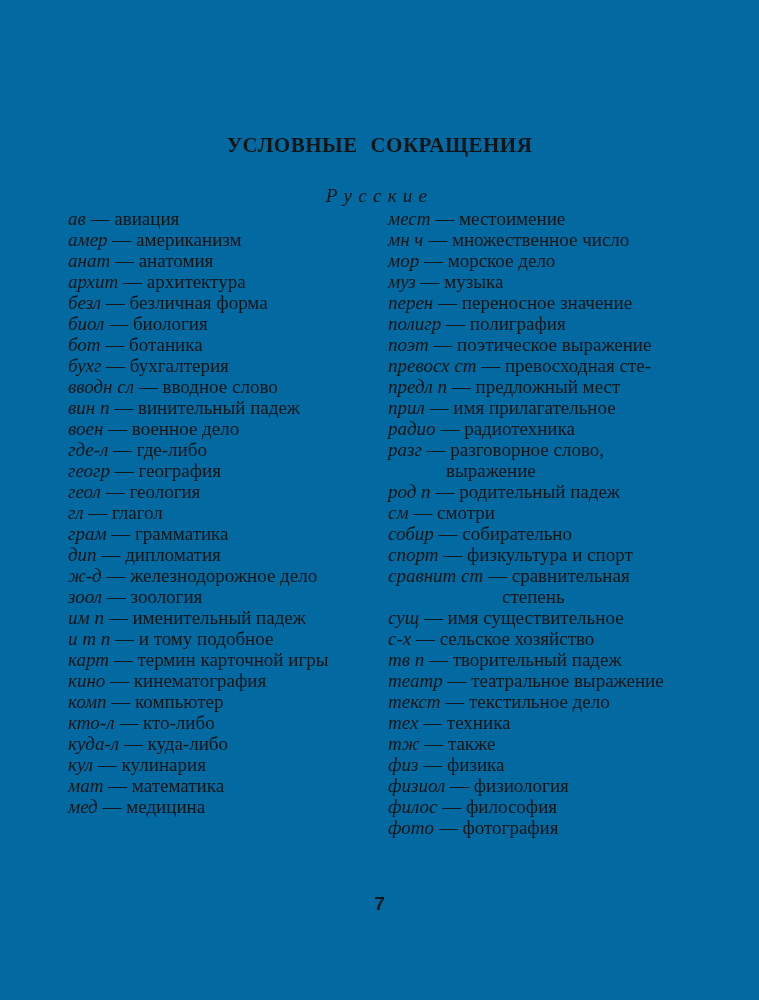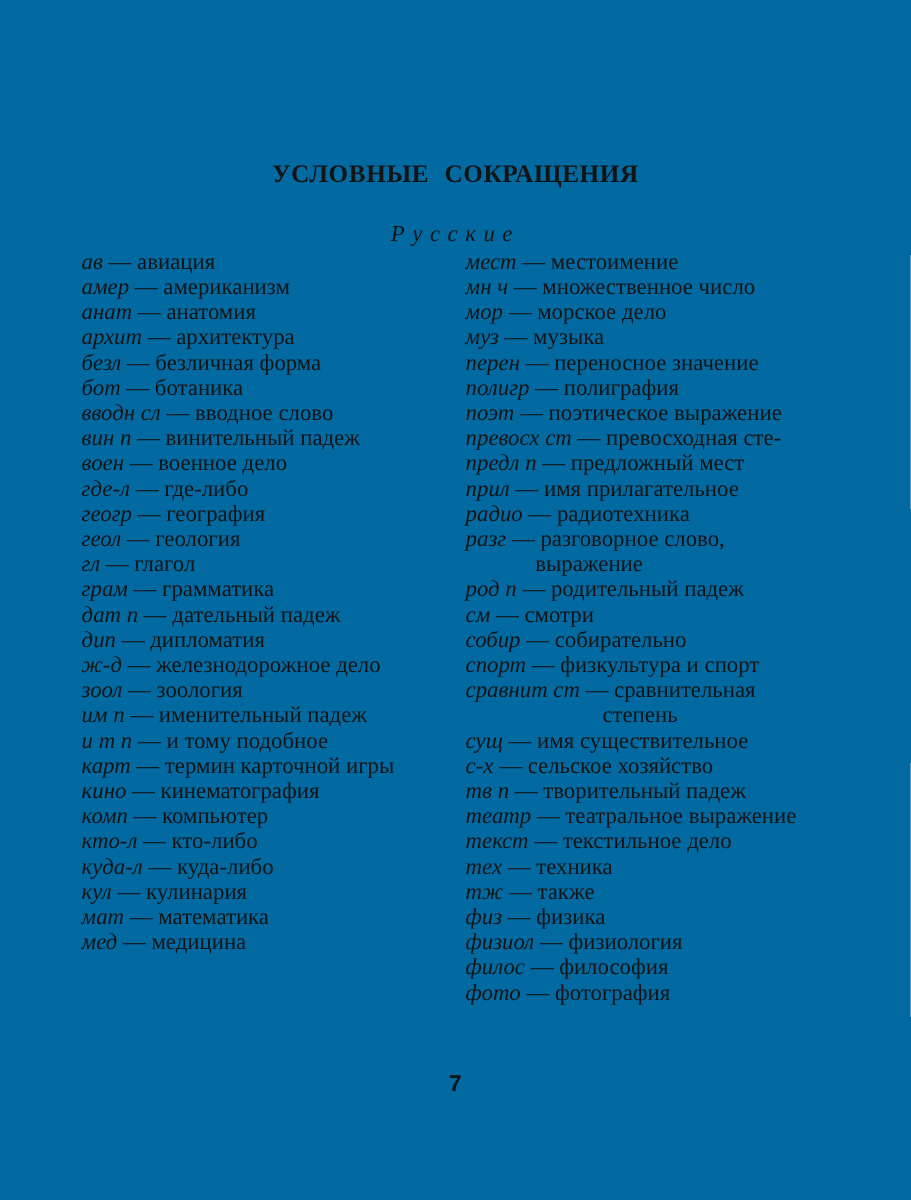--- a/index.html
+++ b/index.html
@@ -88,25 +88,31 @@
   </div>
 
   <div class="entry">
     <span class="abbr">архит</span><span class="dash"> — </span><span class="meaning">архитектура</span>
   </div>
 
   <div class="entry">
     <span class="abbr">безл</span><span class="dash"> — </span><span class="meaning">безличная форма</span>
   </div>
 
+  <div class="entry">
+    <span class="abbr">биол</span><span class="dash"> — </span><span class="meaning">биология</span>
+  </div>
 
   <div class="entry">
     <span class="abbr">бот</span><span class="dash"> — </span><span class="meaning">ботаника</span>
   </div>
 
+  <div class="entry">
+    <span class="abbr">бухг</span><span class="dash"> — </span><span class="meaning">бухгалтерия</span>
+  </div>
 
   <div class="entry">
     <span class="abbr">вводн сл</span><span class="dash"> — </span><span class="meaning">вводное слово</span>
   </div>
 
   <div class="entry">
     <span class="abbr">вин п</span><span class="dash"> — </span><span class="meaning">винительный падеж</span>
   </div>
 
   <div class="entry">
@@ -126,23 +132,20 @@
   </div>
 
   <div class="entry">
     <span class="abbr">гл</span><span class="dash"> — </span><span class="meaning">глагол</span>
   </div>
 
   <div class="entry">
     <span class="abbr">грам</span><span class="dash"> — </span><span class="meaning">грамматика</span>
   </div>
 
-  <div class="entry">
-    <span class="abbr">дат п</span><span class="dash"> — </span><span class="meaning">дательный падеж</span>
-  </div>
 
   <div class="entry">
     <span class="abbr">дип</span><span class="dash"> — </span><span class="meaning">дипломатия</span>
   </div>
 
 
   <div class="entry">
     <span class="abbr">ж-д</span><span class="dash"> — </span><span class="meaning">железнодорожное дело</span>
   </div>
 

